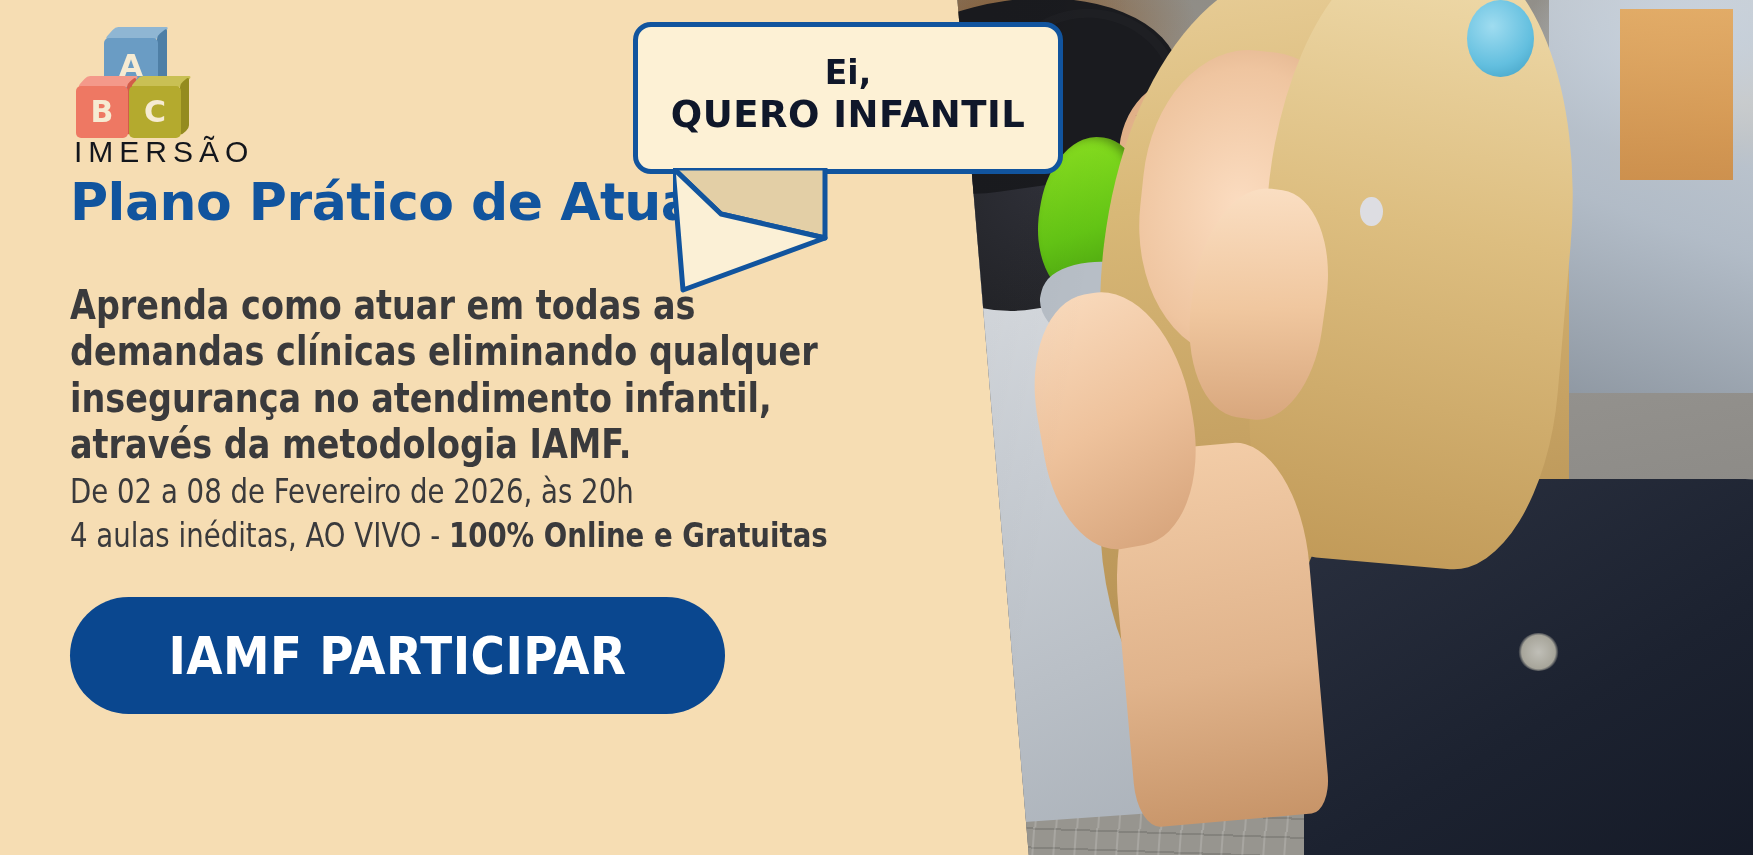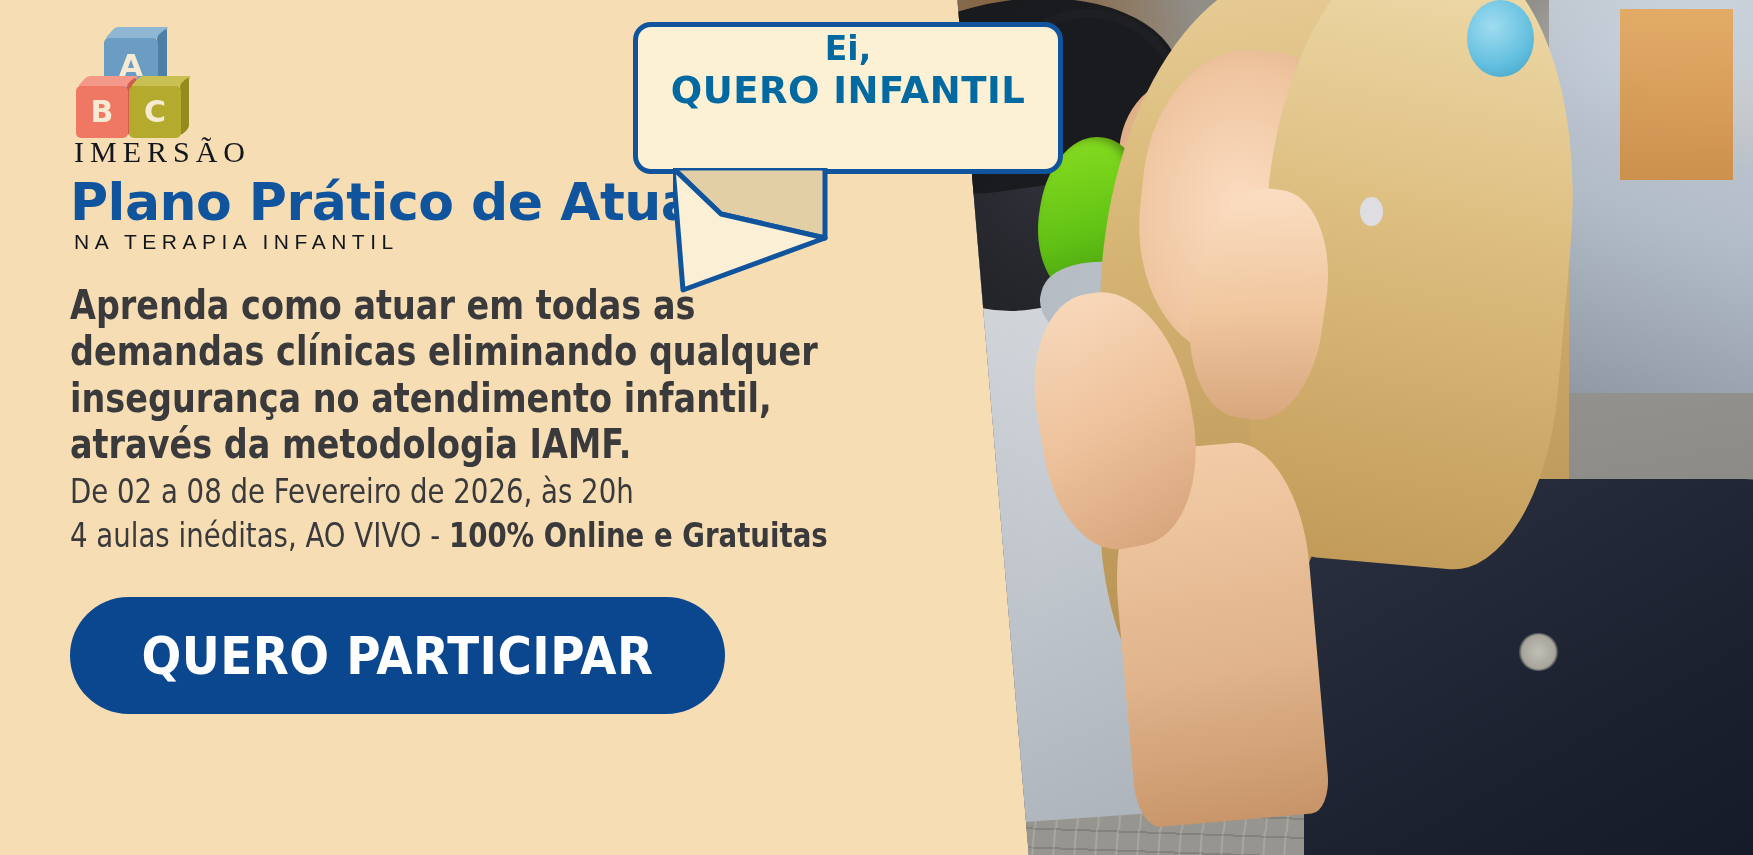--- a/index.html
+++ b/index.html
@@ -322,21 +322,21 @@
   .blk-c .side { background: #948B1F; }
 
   .kicker {
     position: absolute;
     left: 74px;
     top: 135px;
     font-size: 30px;
     font-weight: 400;
     letter-spacing: 6px;
     color: #13161c;
-    font-family: Liberation Serif, serif;
+    font-family: Liberation Sans, sans-serif;
   }
   .title {
     position: absolute;
     left: 70px;
     top: 172px;
     font-size: 52px;
     font-weight: bold;
     color: #11549E;
     letter-spacing: -0.5px;
     font-family: "DejaVu Sans", sans-serif;
@@ -416,24 +416,24 @@
     width: 430px;
     height: 152px;
     background: #FDF1D5;
     border: 5px solid #11549E;
     border-radius: 18px;
     box-sizing: border-box;
   }
   .bubble-text {
     position: absolute;
     left: 0;
-    top: 8px;
+    top: 32px;
     width: 430px;
     text-align: center;
-    color: #0369a1;
+    color: #0f172a;
     font-family: "DejaVu Sans", sans-serif;
     font-weight: bold;
     line-height: 1.18;
   }
   .bubble-l1 { font-size: 33px; }
   .bubble-l2 { font-size: 37px; letter-spacing: .5px; }
   .bubble-tail {
     position: absolute;
     left: 40px;
     top: 146px;
@@ -489,35 +489,34 @@
       </div>
       <div class="blk blk-c">
         <div class="top"></div>
         <div class="side"></div>
         <div class="face">C</div>
       </div>
     </div>
 
     <div class="kicker">IMERSÃO</div>
     <div class="title">Plano Prático de Atuação</div>
-    <div class="subkicker">NA TERAPIA INFANTIL</div>
 
     <div class="headline">
       <div>Aprenda como atuar em todas as</div>
       <div>demandas clínicas eliminando qualquer</div>
       <div>insegurança no atendimento infantil,</div>
       <div>através da metodologia IAMF.</div>
     </div>
 
     <div class="info">
       <div>De 02 a 08 de Fevereiro de 2026, às 20h</div>
       <div><span>4 aulas inéditas, AO VIVO - </span><span class="bold">100% Online e Gratuitas</span></div>
     </div>
 
-    <button class="cta">QUERO PARTICIPAR</button>
+    <button class="cta">IAMF PARTICIPAR</button>
   </div>
 
   <div class="bubble-wrap">
     <div class="bubble-box"></div>
     <div class="bubble-text">
       <div class="bubble-l1">Ei,</div>
       <div class="bubble-l2">QUERO INFANTIL</div>
     </div>
     <div class="bubble-tail">
       <svg width="160" height="125" viewBox="0 0 160 125">

